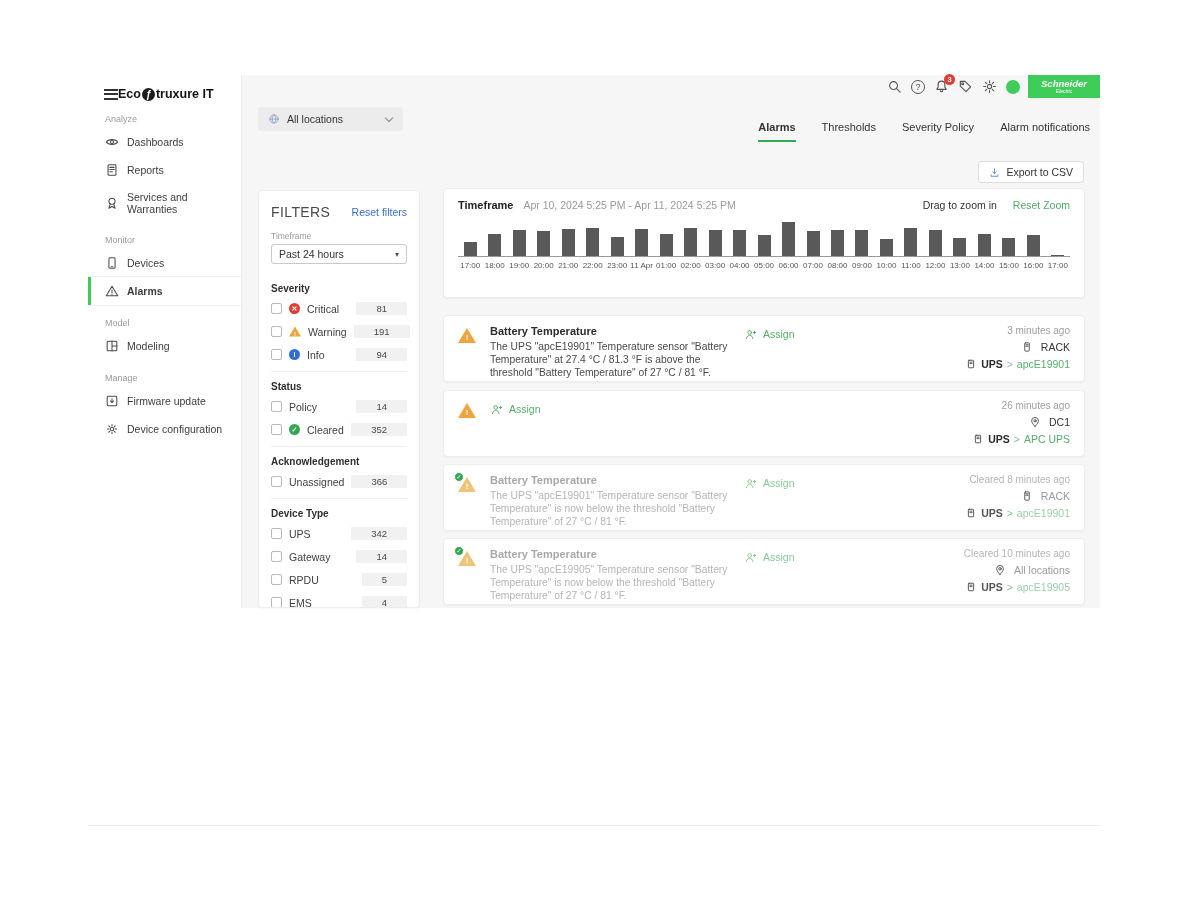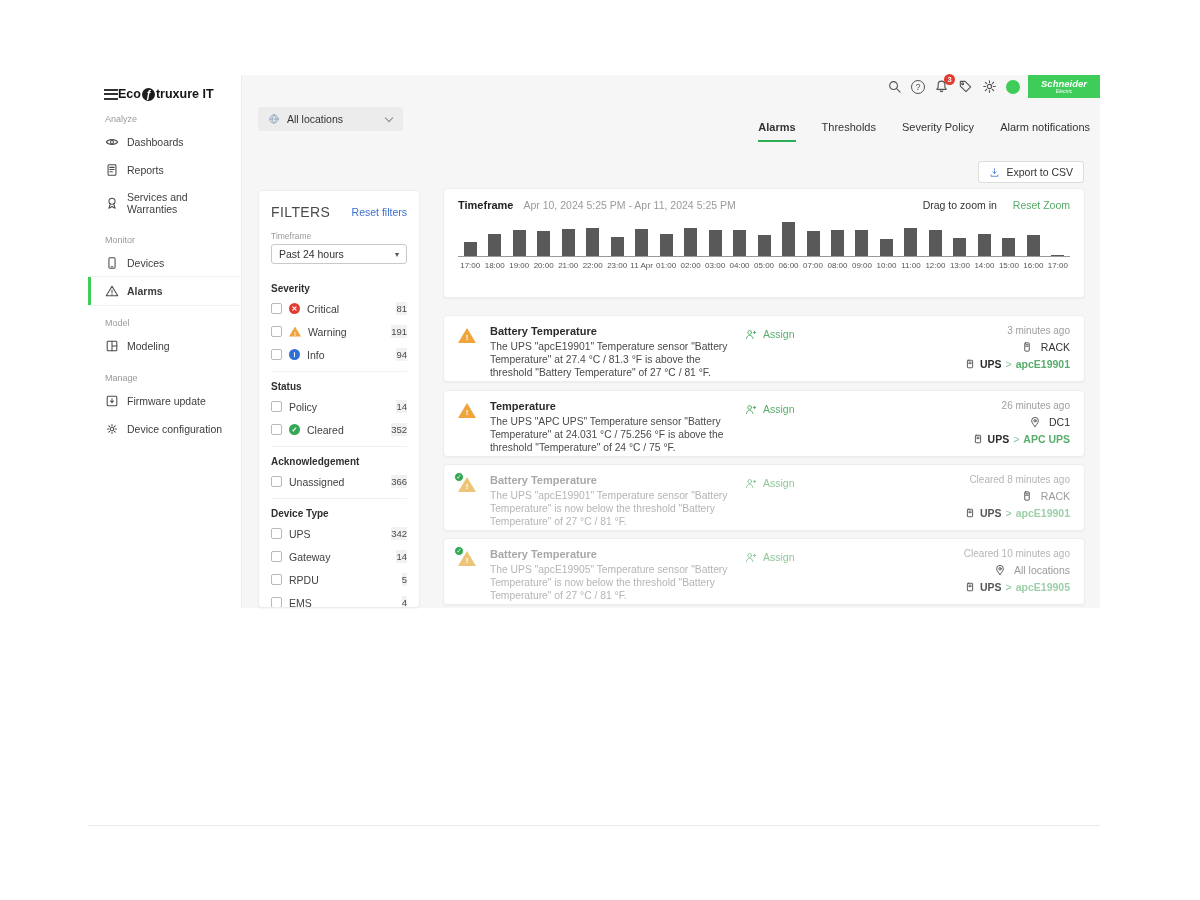--- a/index.html
+++ b/index.html
@@ -55,21 +55,21 @@
   .f-title { font-size:14px; color:#4a4a4a; letter-spacing:.4px; }
   .f-reset { font-size:10.5px; color:#3a6fc9; cursor:pointer; }
   .f-tf-label { font-size:8.5px; color:#9a9a9a; margin-top:11px; }
   .f-select { margin-top:3px; height:20px; border:1px solid #c9c9c9; border-radius:3px; display:flex; align-items:center; justify-content:space-between; padding:0 7px; font-size:10.5px; color:#333; background:#fff; cursor:pointer; }
   .caret { font-size:8px; color:#555; }
   .fgroup { margin-top:10px; padding-top:9px; }
   .fgroup.bordered { border-top:1px solid #f0f0f0; }
   .fg-title { font-size:10px; font-weight:bold; color:#2f2f2f; margin-bottom:8px; }
   .frow { display:flex; align-items:center; gap:7px; margin-bottom:10px; font-size:10.5px; color:#3f3f3f; cursor:pointer; }
   .cb { width:11px; height:11px; border:1px solid #b9b9b9; border-radius:2px; background:#fff; flex:none; }
-  .fcount { margin-left:auto; background:#f1f1f1; border-radius:0; padding:1px 0; font-size:9.5px; color:#4a4a4a; }
+  .fcount { margin-left:auto; background:#f1f1f1; border-radius:0; padding:1px 20px; font-size:9.5px; color:#4a4a4a; }
   .sev { width:11px; height:11px; border-radius:50%; color:#fff; font-size:7px; display:flex; align-items:center; justify-content:center; flex:none; font-weight:bold; }
   .sev-c { background:#e03c31; } .sev-i { background:#2f6fd6; } .sev-cl { background:#33a753; }
   .w-tri { width:12px; height:10px; background:#f0a43c; clip-path:polygon(50% 0,100% 100%,0 100%); display:flex; align-items:flex-end; justify-content:center; color:#fff; font-size:6px; font-weight:bold; flex:none; }
 
   
   .chart-card { left:201px; top:113px; width:642px; height:110px; padding:10px 14px; }
   .c-head { display:flex; align-items:center; font-size:10.5px; }
   .c-title { font-weight:bold; color:#222; font-size:11px; }
   .c-range { color:#9a9a9a; margin-left:10px; }
   .c-right { margin-left:auto; display:flex; gap:16px; }
@@ -93,21 +93,21 @@
   .a-title { font-size:11px; font-weight:bold; color:#2b2b2b; margin-bottom:3px; }
   .a-desc { font-size:10.3px; color:#4a4a4a; line-height:1.28; }
   .a-assign { flex:none; width:120px; padding-top:3px; display:flex; gap:6px; color:#58ad6c; font-size:10.5px; align-items:flex-start; cursor:pointer; }
   .a-assign .mini-icon { width:13px; height:13px; }
   .a-assign .mini-icon svg { stroke:#58ad6c; }
   .a-right { margin-left:auto; text-align:right; font-size:10.5px; }
   .a-time { color:#a0a0a0; font-size:10px; margin-bottom:5px; }
   .a-loc { color:#333; margin-bottom:5px; display:flex; justify-content:flex-end; align-items:center; gap:8px; }
   .a-dev { display:flex; justify-content:flex-end; align-items:center; gap:4px; color:#2b2b2b; font-weight:bold; font-size:10.5px; }
   .a-dev .sep { color:#8cbf97; font-weight:normal; }
-  .a-dev .dlink { color:#58ad6c; font-weight:bold;text-align:center; }
+  .a-dev .dlink { color:#58ad6c; font-weight:normal;text-align:center; }
   .mini-icon { width:12px; height:12px; display:inline-flex; flex:none; }
   .alarm.cleared .tri { background:#edc478; }
   .alarm.cleared .a-title { color:#a8a8a8; }
   .alarm.cleared .a-desc { color:#b5b5b5; }
   .alarm.cleared .a-assign, .alarm.cleared .a-assign .mini-icon svg { color:#8cc79a; stroke:#8cc79a; }
   .alarm.cleared .a-time { color:#b5b5b5; }
   .alarm.cleared .a-loc { color:#9a9a9a; }
   .alarm.cleared .a-dev { color:#555; }
   .alarm.cleared .dlink { color:#9ccfa8; }
 </style>
@@ -512,24 +512,20 @@
                 <span class="dlink">apcE19901</span>
               </div>
             </div>
           </div>
           <div class="card alarm" style="top: 315px;">
             <div class="a-icon">
               <span class="tri">
                 <span>!</span>
               </span>
             </div>
-            <div class="a-body">
-              <div class="a-title">Temperature</div>
-              <div class="a-desc">The UPS "APC UPS" Temperature sensor "Battery Temperature" at 24.031 °C / 75.256 °F is above the threshold "Temperature" of 24 °C / 75 °F.</div>
-            </div>
             <div class="a-assign">
               <span class="mini-icon">
                 <svg viewBox="0 0 16 16">
                   <circle cx="7" cy="5.5" r="2.3"></circle>
                   <path d="M3 13c.5-2.6 2-4 4-4s3.5 1.4 4 4M11.5 5.5h3M13 4v3"></path>
                 </svg>
               </span>
               <span>Assign</span>
             </div>
             <div class="a-right">

